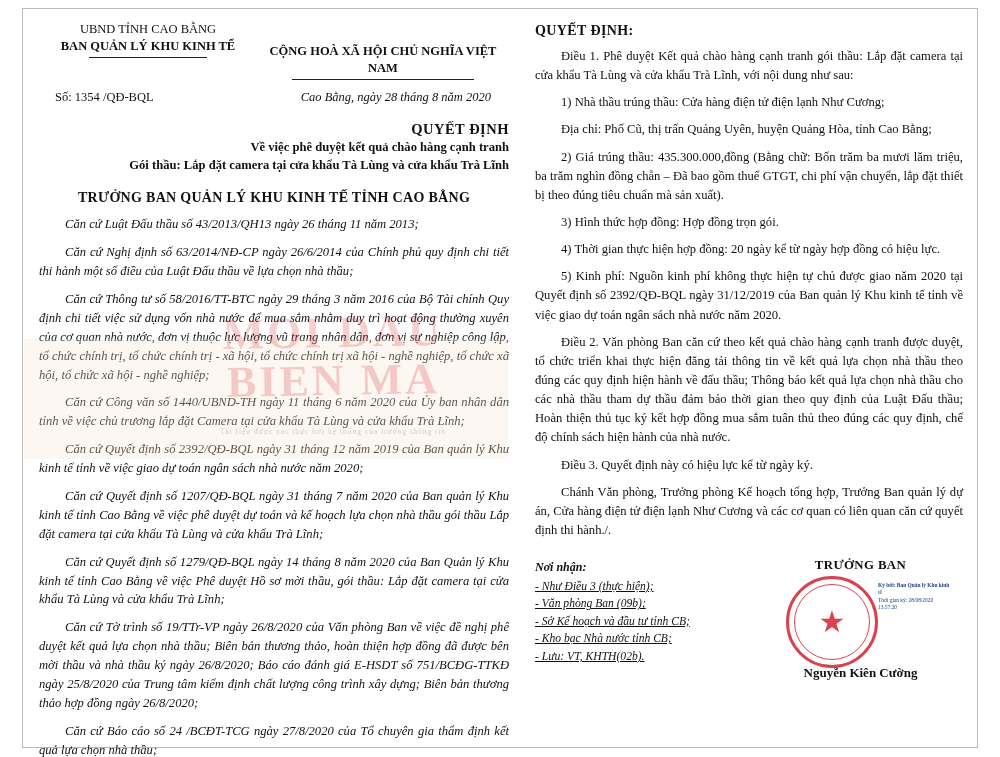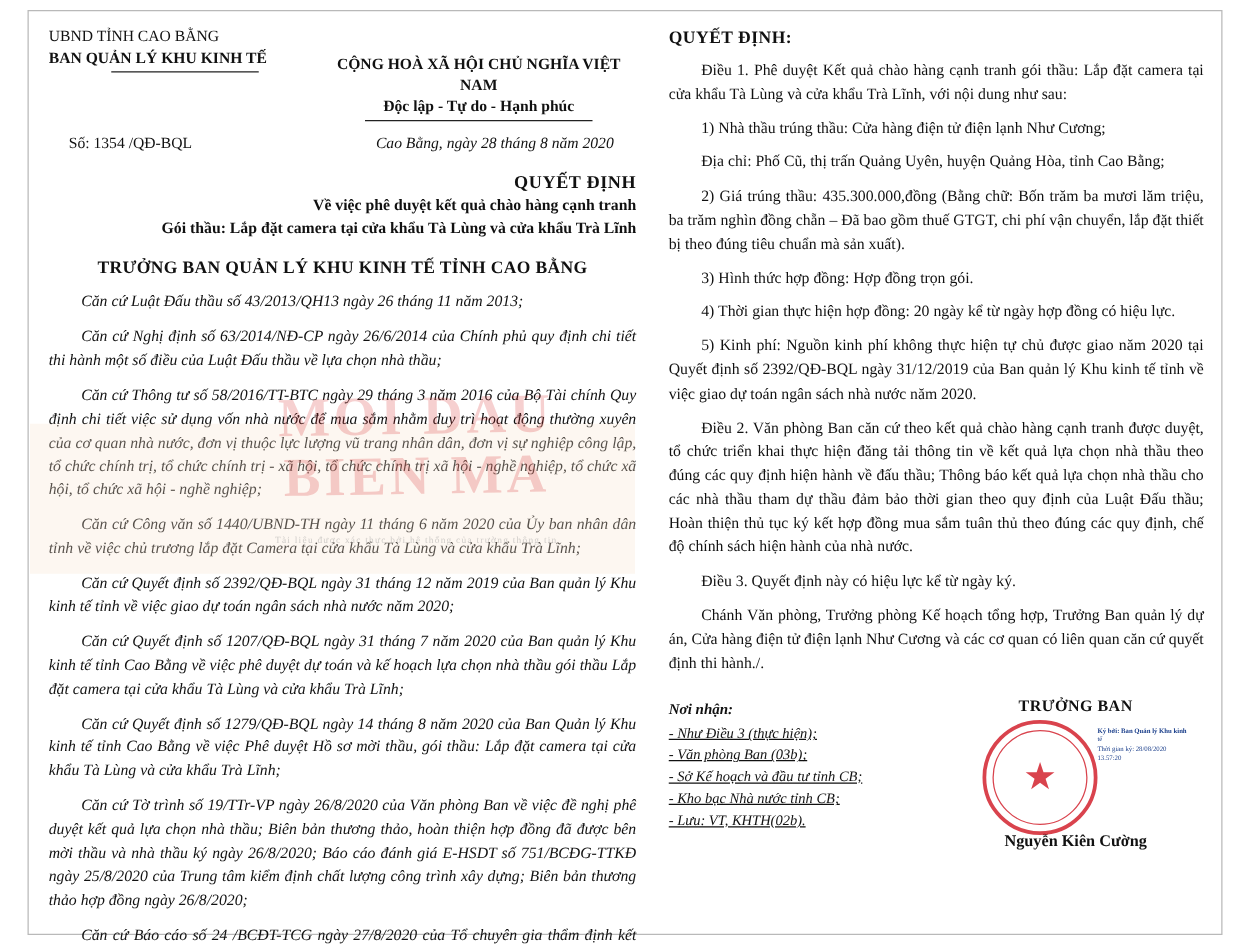--- a/index.html
+++ b/index.html
@@ -52,21 +52,21 @@
   }
 
   
   .hdr {
     display: flex;
     justify-content: space-between;
     align-items: flex-start;
   }
   .hdr-left {
     width: 218px;
-    text-align: left;
+    text-align: center;
     font-size: 12.5px;
     line-height: 1.35;
   }
   .hdr-right {
     width: 252px;
     text-align: center;
     font-size: 12.5px;
     line-height: 1.35;
     margin-top: 22px;
   }
@@ -272,21 +272,20 @@
       <div class="col-left">
 
         <div class="hdr">
           <div class="hdr-left">
             <div>UBND TỈNH CAO BẰNG</div>
             <div class="b">BAN QUẢN LÝ KHU KINH TẾ</div>
             <div class="u-short"></div>
           </div>
           <div class="hdr-right">
             <div class="b">CỘNG HOÀ XÃ HỘI CHỦ NGHĨA VIỆT NAM</div>
-            <div class="b">Độc lập - Tự do - Hạnh phúc</div>
             <div class="u-long"></div>
           </div>
         </div>
 
         <div class="hdr-row2">
           <div class="left-cell">
             <div class="so-line">Số:  1354 /QĐ-BQL</div>
           </div>
           <div class="right-cell">
             <div class="place-line">Cao Bằng, ngày 28 tháng 8 năm 2020</div>
@@ -324,21 +323,21 @@
         <div class="rpara">4) Thời gian thực hiện hợp đồng: 20 ngày kể từ ngày hợp đồng có hiệu lực.</div>
         <div class="rpara">5) Kinh phí: Nguồn kinh phí không thực hiện tự chủ được giao năm 2020 tại Quyết định số 2392/QĐ-BQL ngày 31/12/2019 của Ban quản lý Khu kinh tế tỉnh về việc giao dự toán ngân sách nhà nước năm 2020.</div>
         <div class="rpara">Điều 2. Văn phòng Ban căn cứ theo kết quả chào hàng cạnh tranh được duyệt, tổ chức triển khai thực hiện đăng tải thông tin về kết quả lựa chọn nhà thầu theo đúng các quy định hiện hành về đấu thầu; Thông báo kết quả lựa chọn nhà thầu cho các nhà thầu tham dự thầu đảm bảo thời gian theo quy định của Luật Đấu thầu; Hoàn thiện thủ tục ký kết hợp đồng mua sắm tuân thủ theo đúng các quy định, chế độ chính sách hiện hành của nhà nước.</div>
         <div class="rpara">Điều 3. Quyết định này có hiệu lực kể từ ngày ký.</div>
         <div class="rpara">Chánh Văn phòng, Trưởng phòng Kế hoạch tổng hợp, Trưởng Ban quản lý dự án, Cửa hàng điện tử điện lạnh Như Cương và các cơ quan có liên quan căn cứ quyết định thi hành./.</div>
 
         <div class="noinhan">
           <div class="ni-left">
             <div class="ni-head">Nơi nhận:</div>
             <div class="ni-item">- Như Điều 3 (thực hiện);</div>
-            <div class="ni-item">- Văn phòng Ban (03b);</div>
+            <div class="ni-item">- Văn phòng Ban (09b);</div>
             <div class="ni-item">- Sở Kế hoạch và đầu tư tỉnh CB;</div>
             <div class="ni-item">- Kho bạc Nhà nước tỉnh CB;</div>
             <div class="ni-item">- Lưu: VT, KHTH(02b).</div>
           </div>
 
           <div class="sign">
             <div class="sign-title">TRƯỞNG BAN</div>
             <div class="seal">
               <div class="seal-inner">
                 <span class="seal-star">★</span>

